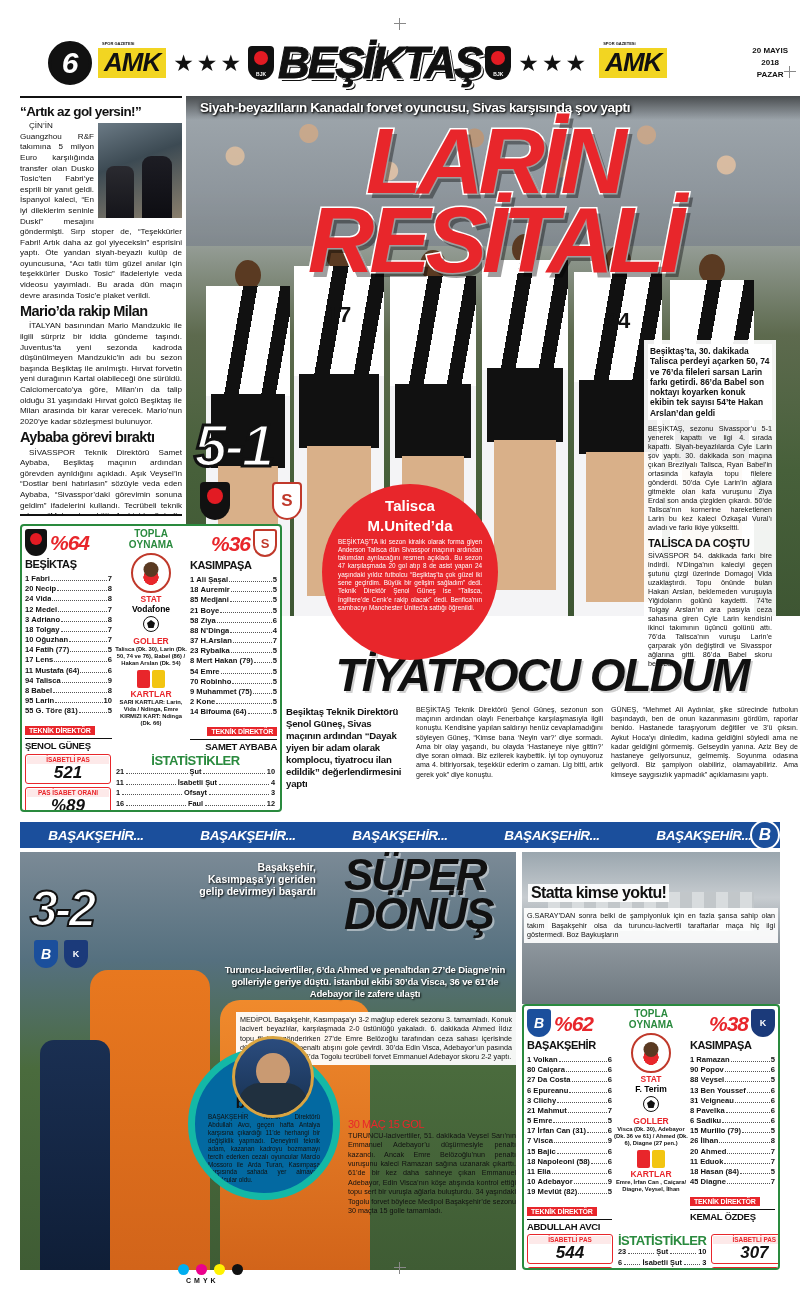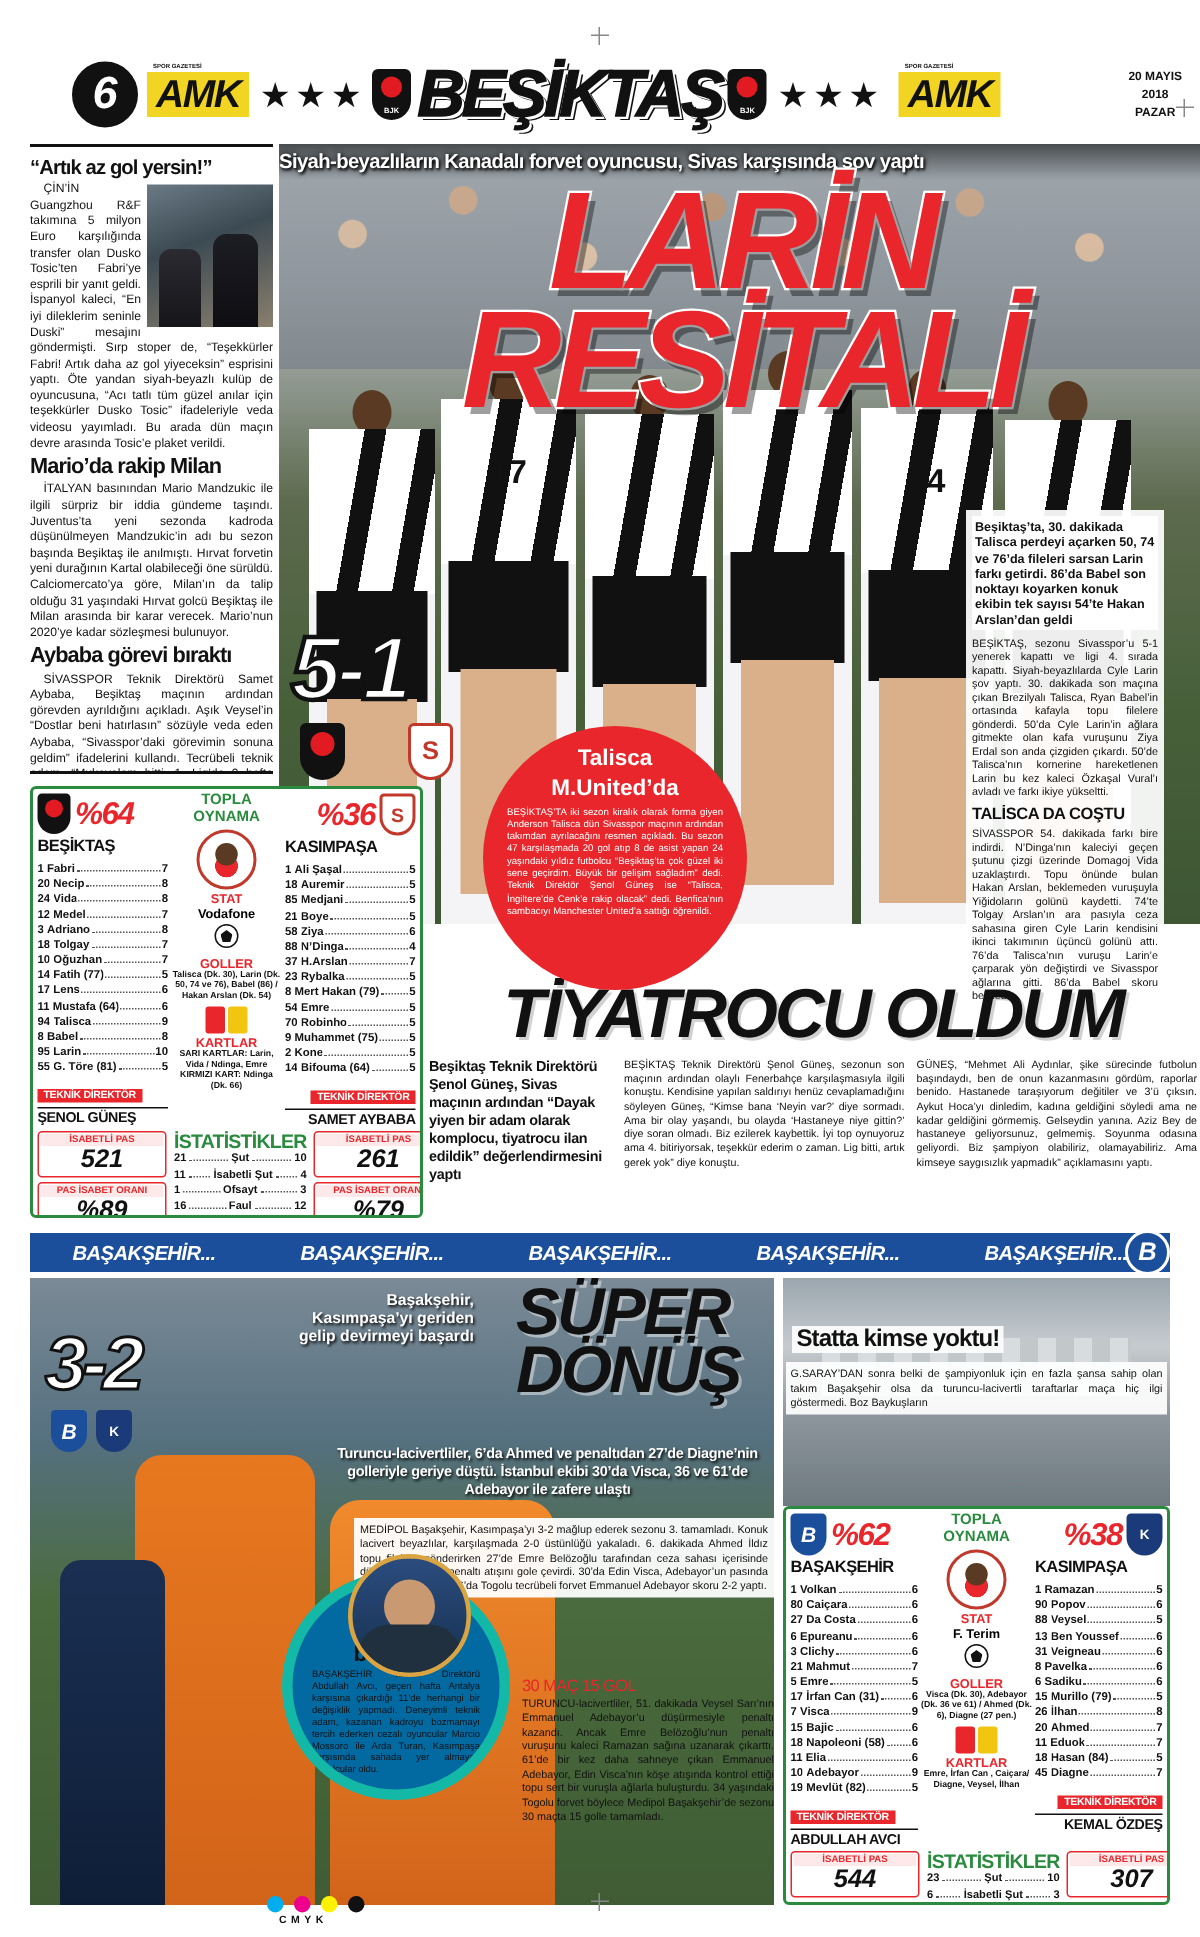--- a/index.html
+++ b/index.html
@@ -82,21 +82,21 @@
       radial-gradient(circle at 20% 25%, #c9a382 9px, transparent 10px),
       radial-gradient(circle at 33% 50%, #e0c0a2 9px, transparent 10px),
       radial-gradient(circle at 47% 28%, #b88f6d 9px, transparent 10px),
       radial-gradient(circle at 61% 48%, #d6b292 9px, transparent 10px),
       radial-gradient(circle at 75% 26%, #c7a181 9px, transparent 10px),
       radial-gradient(circle at 88% 46%, #ddbb9b 9px, transparent 10px),
       linear-gradient(#9aa2a8,#7e868d);
     opacity:.85;
   }
   .subhead-bar {
-    position:absolute; left:0; top:0; width:100%; padding:4px 8px 5px 0;
+    position:absolute; left:0; top:0; width:100%; padding:4px 8px 5px 14px;
     color:#fff; font-size:13.5px; font-weight:bold; letter-spacing:-0.4px;
     text-shadow:1px 1px 2px #000, 0 0 4px #000; z-index:6;
     background:linear-gradient(rgba(0,0,0,.55),rgba(0,0,0,0));
   }
   .bigtitle {
     position:absolute; left:2px; top:26px; width:612px; z-index:7;
     font-size:92px; font-weight:bold; font-style:italic; letter-spacing:-5px;
     color:#e8262b; line-height:.86;
     -webkit-text-stroke:3px #fff;
     paint-order:stroke fill;
@@ -529,30 +529,20 @@
             <span class="c">Faul</span>
             <span class="d"></span>
             <span class="c">12</span>
           </div>
         <div class="istat-row">
             <span class="c">7</span>
             <span class="c">Korner</span>
             <span class="c">4</span>
           </div>
       </div>
-      <div>
-        <div class="boxstat">
-          <span class="cap">İSABETLİ PAS</span>
-          <span class="val">261</span>
-        </div>
-        <div class="boxstat" style="margin-top:3px;">
-          <span class="cap">PAS İSABET ORANI</span>
-          <span class="val">%79</span>
-        </div>
-      </div>
     </div>
 
   </div>
 
   <div class="tiy-title">TİYATROCU OLDUM</div>
   <div class="tiy-body">
     <div class="tiy-lead">Beşiktaş Teknik Direktörü Şenol Güneş, Sivas maçının ardından “Dayak yiyen bir adam olarak komplocu, tiyatrocu ilan edildik” değerlendirmesini yaptı</div>
     <div class="tiy-p">BEŞİKTAŞ Teknik Direktörü Şenol Güneş, sezonun son maçının ardından olaylı Fenerbahçe karşılaşmasıyla ilgili konuştu. Kendisine yapılan saldırıyı henüz cevaplamadığını söyleyen Güneş, “Kimse bana ‘Neyin var?’ diye sormadı. Ama bir olay yaşandı, bu olayda ‘Hastaneye niye gittin?’ diye soran olmadı. Biz ezilerek kaybettik. İyi top oynuyoruz ama 4. bitiriyorsak, teşekkür ederim o zaman. Lig bitti, artık gerek yok” diye konuştu.</div>
     <div class="tiy-p">GÜNEŞ, “Mehmet Ali Aydınlar, şike sürecinde futbolun başındaydı, ben de onun kazanmasını gördüm, raporlar benido. Hastanede taraşıyorum değitiler ve 3’ü çıksın. Aykut Hoca’yı dinledim, kadına geldiğini söyledi ama ne kadar geldiğini görmemiş. Gelseydin yanına. Aziz Bey de hastaneye geliyorsunuz, gelmemiş. Soyunma odasına geliyordi. Biz şampiyon olabiliriz, olamayabiliriz. Ama kimseye saygısızlık yapmadık” açıklamasını yaptı.</div>
   </div>
@@ -668,21 +658,21 @@
           <li><span class="nm">31</span>&nbsp;<span class="nm">Veigneau</span><span class="dots"></span><span>6</span></li>
           <li><span class="nm">8</span>&nbsp;<span class="nm">Pavelka</span><span class="dots"></span><span>6</span></li>
           <li><span class="nm">6</span>&nbsp;<span class="nm">Sadiku</span><span class="dots"></span><span>6</span></li>
           <li><span class="nm">15</span>&nbsp;<span class="nm">Murillo (79)</span><span class="dots"></span><span>5</span></li>
           <li><span class="nm">26</span>&nbsp;<span class="nm">İlhan</span><span class="dots"></span><span>8</span></li>
           <li><span class="nm">20</span>&nbsp;<span class="nm">Ahmed</span><span class="dots"></span><span>7</span></li>
           <li><span class="nm">11</span>&nbsp;<span class="nm">Eduok</span><span class="dots"></span><span>7</span></li>
           <li><span class="nm">18</span>&nbsp;<span class="nm">Hasan (84)</span><span class="dots"></span><span>5</span></li>
           <li><span class="nm">45</span>&nbsp;<span class="nm">Diagne</span><span class="dots"></span><span>7</span></li>
         </ul>
-        <div style="margin-top:3px;text-align:right;">
+        <div style="margin-top:3px;">
           <span class="td-band">TEKNİK DİREKTÖR</span>
           <div class="td-name">KEMAL ÖZDEŞ</div>
         </div>
       </div>
     </div>
 
     <div class="sp-bottom">
       <div>
         <div class="boxstat">
           <span class="cap">İSABETLİ PAS</span>

